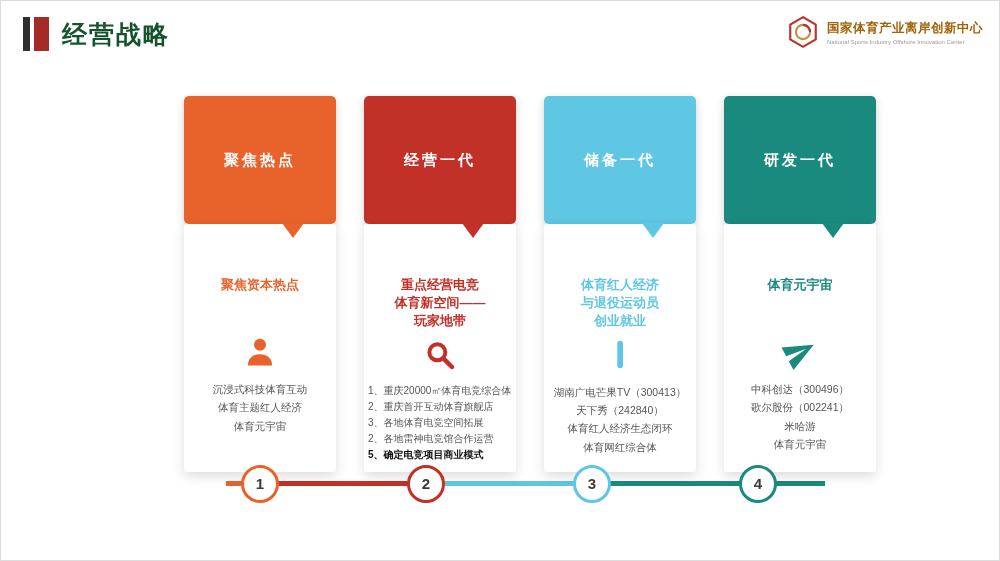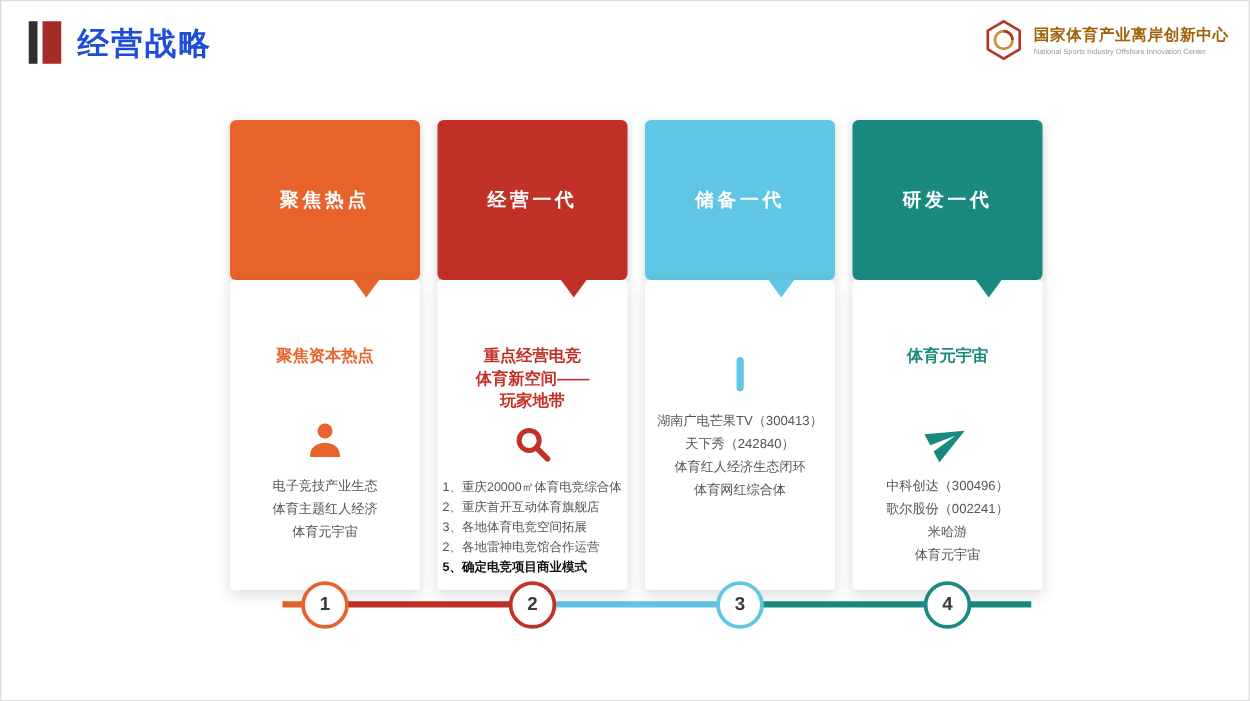--- a/index.html
+++ b/index.html
@@ -7,30 +7,30 @@
     position:relative;width:1000px;height:561px;margin:0 auto;
     background:#ffffff;border:1px solid #dcdcdc;box-sizing:border-box;
     overflow:hidden;
     font-family:"Liberation Sans","DejaVu Sans",sans-serif;
   }
 
   
   .title-row{position:absolute;top:16px;left:22px;display:flex;align-items:center;}
   .accent-bar-dark{width:7px;height:34px;background:#2f2f2f;}
   .accent-bar-red{width:15px;height:34px;background:#a32c26;margin-left:4px;}
-  .page-title{margin:0 0 0 13px;font-size:25px;font-weight:bold;color:#1d4ed8;letter-spacing:2px;}
+  .page-title{margin:0 0 0 13px;font-size:25px;font-weight:bold;color:#14532d;letter-spacing:2px;}
 
   .logo{position:absolute;top:14px;right:16px;display:flex;align-items:center;gap:7px;}
   .logo-text .cn{font-size:12.5px;font-weight:bold;color:#a16207;letter-spacing:.5px;white-space:nowrap;}
   .logo-text .en{font-size:6px;color:#999;white-space:nowrap;margin-top:2px;}
 
   
   .columns{
     position:absolute;left:183px;top:95px;width:650px;
-    display:grid;grid-template-columns:repeat(4,152px);column-gap:14px;
+    display:grid;grid-template-columns:repeat(4,152px);column-gap:28px;
   }
   .column{position:relative;}
   .col-header{
     height:128px;background:var(--c);border-radius:5px;
     display:flex;align-items:center;justify-content:center;
     color:#fff;font-size:15px;font-weight:bold;letter-spacing:3px;
     box-shadow:0 3px 8px rgba(0,0,0,.18);
   }
   .caret{
     position:absolute;top:127px;left:calc(72% - 11px);
@@ -97,21 +97,21 @@
       <div class="caret"></div>
       <div class="card">
         <div class="card-title">聚焦资本热点</div>
         <div class="icon-slot">
           <svg width="36" height="36" viewBox="0 0 24 24">
             <circle cx="12" cy="7.2" r="4" fill="currentColor"></circle>
             <path d="M4 20.5c0-4.4 3.6-7 8-7s8 2.6 8 7v.5H4z" fill="currentColor"></path>
           </svg>
         </div>
         <div class="body">
-            <div class="line">电子竞技产业生态</div>
+            <div class="line">沉浸式科技体育互动</div>
             <div class="line">体育主题红人经济</div>
             <div class="line">体育元宇宙</div>
           </div>
       </div>
     </div>
 
     <div class="column" style="--c: #C23128;">
       <div class="col-header">经营一代</div>
       <div class="caret"></div>
       <div class="card">
@@ -131,20 +131,23 @@
             <div class="line">2、各地雷神电竞馆合作运营</div>
             <div class="line bold">5、确定电竞项目商业模式</div>
           </div>
       </div>
     </div>
 
     <div class="column" style="--c: #5FC6E3;">
       <div class="col-header">储备一代</div>
       <div class="caret"></div>
       <div class="card">
+        <div class="card-title">体育红人经济
+与退役运动员
+创业就业</div>
         <div class="icon-slot">
           <svg width="30" height="34" viewBox="0 0 24 26">
             <rect x="9.8" y="1.5" width="4.6" height="22" rx="2.3" fill="currentColor"></rect>
           </svg>
         </div>
         <div class="body">
             <div class="line">湖南广电芒果TV（300413）</div>
             <div class="line">天下秀（242840）</div>
             <div class="line">体育红人经济生态闭环</div>
             <div class="line">体育网红综合体</div>

